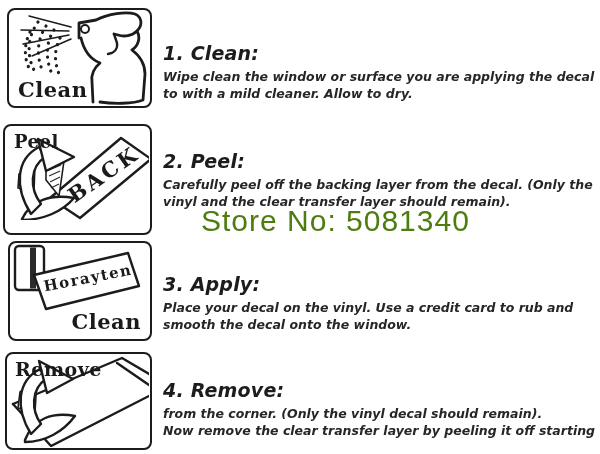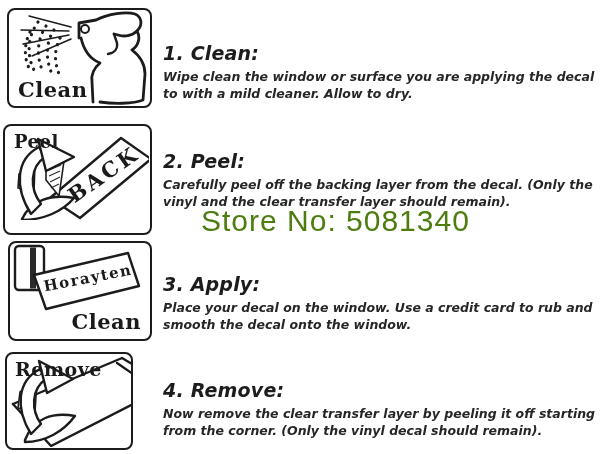--- a/index.html
+++ b/index.html
@@ -101,21 +101,21 @@
 
       <rect class="paper" x="5" y="3" width="29" height="44" rx="4"></rect>
       <rect x="20" y="4.5" width="6" height="41" fill="#2a2a2a"></rect>
 
       <polygon class="paper" points="24,32 118,10 129,43 36,66"></polygon>
     </svg>
     <div class="sheet-text" style="left:28px;top:28px;width:100px;text-align:center;font-size:15px;letter-spacing:1.5px;transform:rotate(-11deg)">Horayten</div>
     <div class="panel-label" style="right:9px;bottom:7px;font-size:21px">Clean</div>
   </div>
 
-  <div class="panel" style="left:5px;top:352px;width:128px;height:98px">
+  <div class="panel" style="left:5px;top:352px;width:147px;height:98px">
     <svg width="142" height="93" viewBox="0 0 142 93">
 
       <path class="ink w2" d="M6,50 L115,4 L142,20"></path>
       <path class="ink w2" d="M110,9 L142,31"></path>
       <path class="ink w2" d="M6,50 L44,92 L142,42"></path>
 
       <polygon class="hatchpoly" points="13,38 30,26 28,58 11,54"></polygon>
       <line class="hatchline" x1="15" y1="40" x2="26" y2="33"></line>
       <line class="hatchline" x1="15" y1="46" x2="27" y2="39"></line>
       <line class="hatchline" x1="15" y1="51" x2="27" y2="45"></line>
@@ -141,28 +141,28 @@
     <div class="step-title">2. Peel:</div>
     <div class="step-body">
       <div>Carefully peel off the backing layer from the decal. (Only the</div>
       <div>vinyl and the clear transfer layer should remain).</div>
     </div>
   </div>
 
   <div class="step-text" style="top:260px">
     <div class="step-title">3. Apply:</div>
     <div class="step-body">
-      <div>Place your decal on the window. Use a credit card to rub and</div>
+      <div>Place your decal on the vinyl. Use a credit card to rub and</div>
       <div>smooth the decal onto the window.</div>
     </div>
   </div>
 
   <div class="step-text" style="top:366px">
     <div class="step-title">4. Remove:</div>
     <div class="step-body">
+      <div>from the corner. (Only the vinyl decal should remain).</div>
       <div>Now remove the clear transfer layer by peeling it off starting</div>
-      <div>from the corner. (Only the vinyl decal should remain).</div>
     </div>
   </div>
 
   <div class="watermark">Store No: 5081340</div>
 
 </div>
 
 </body></html>

